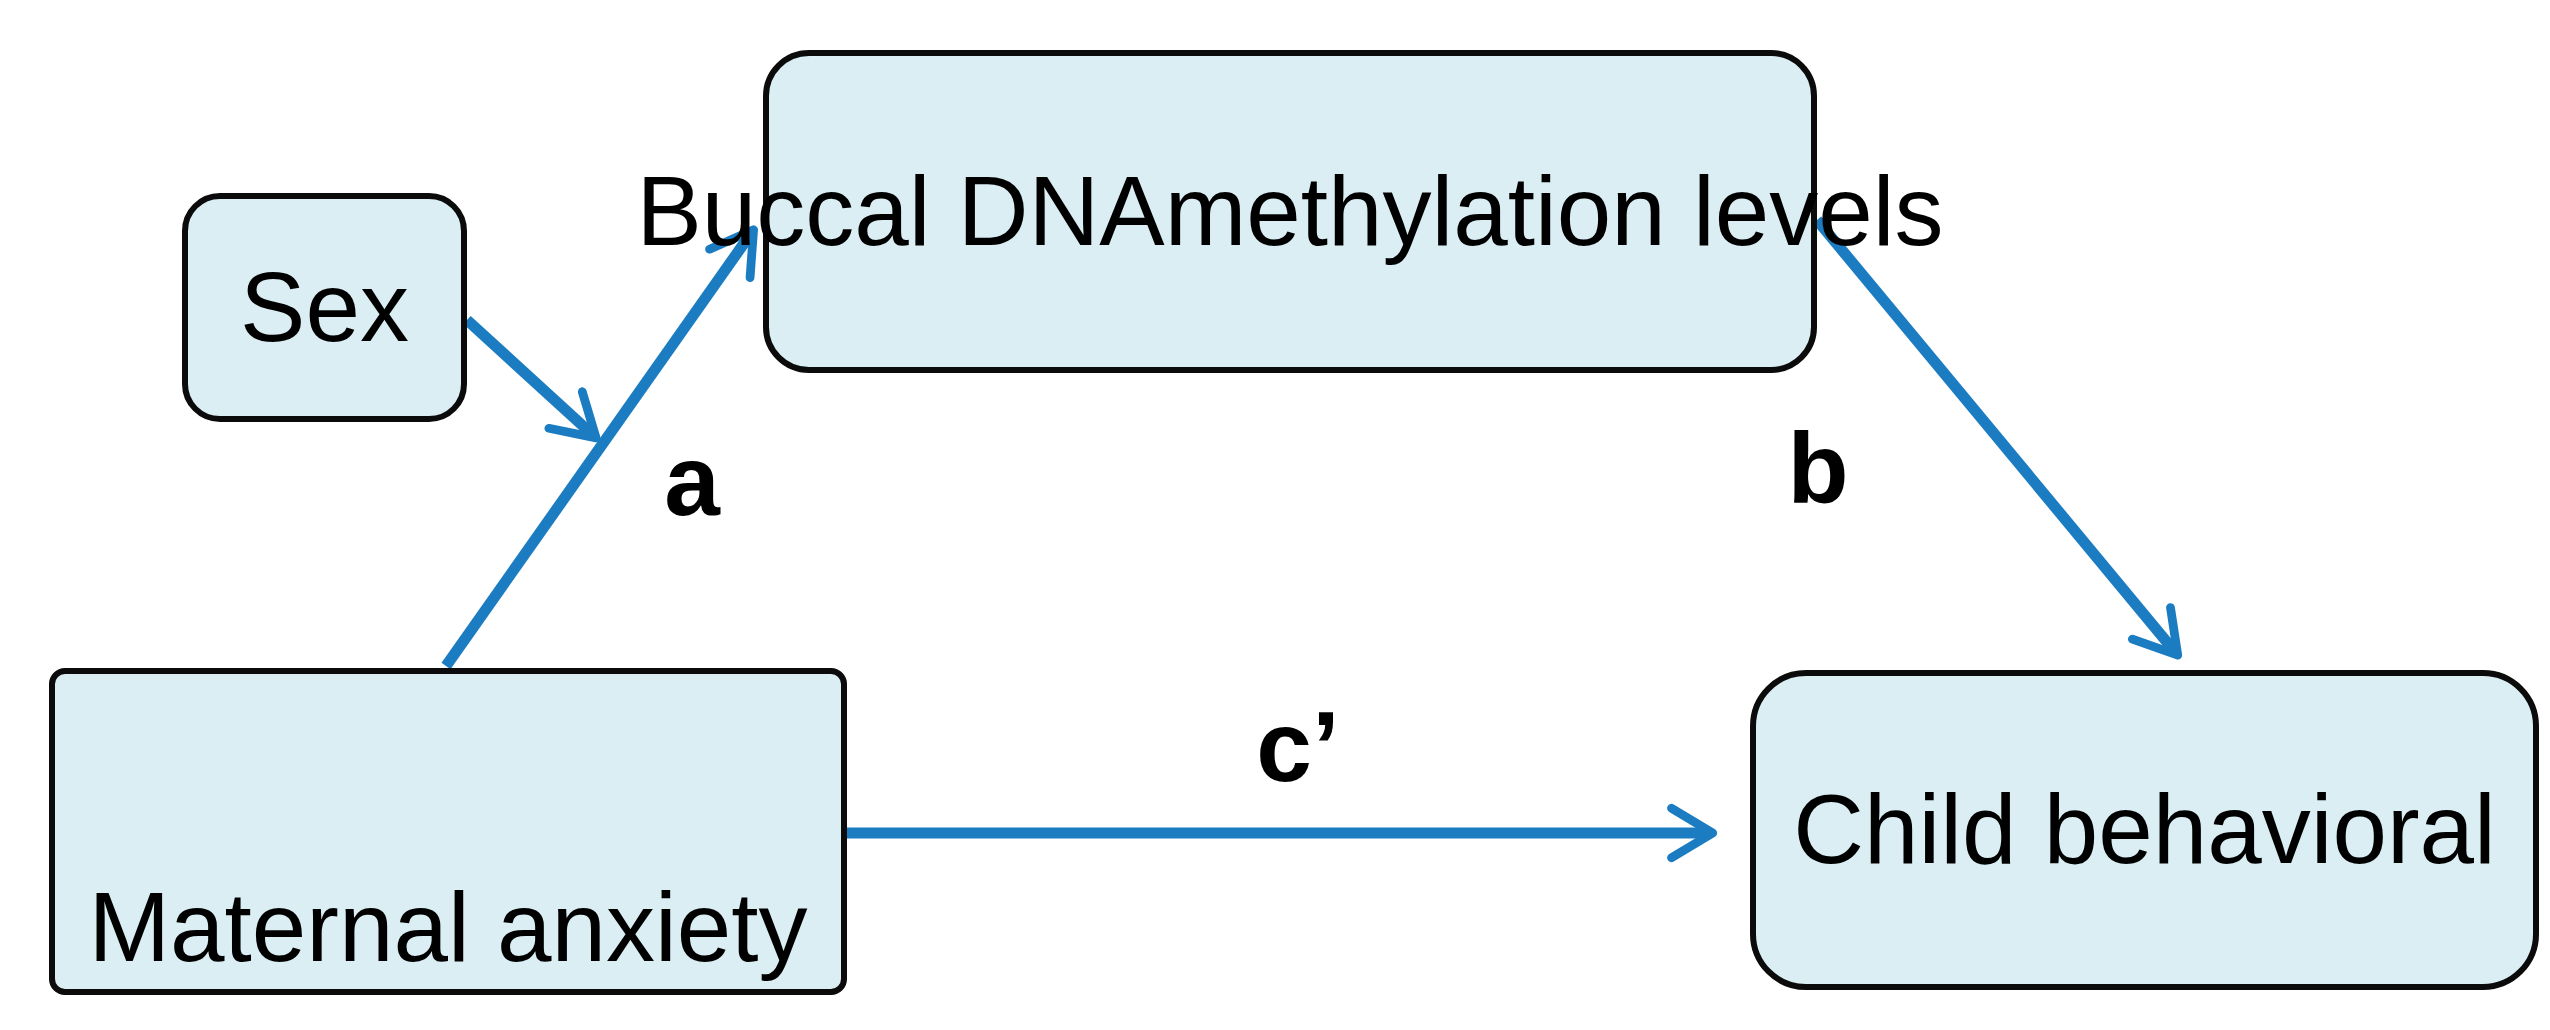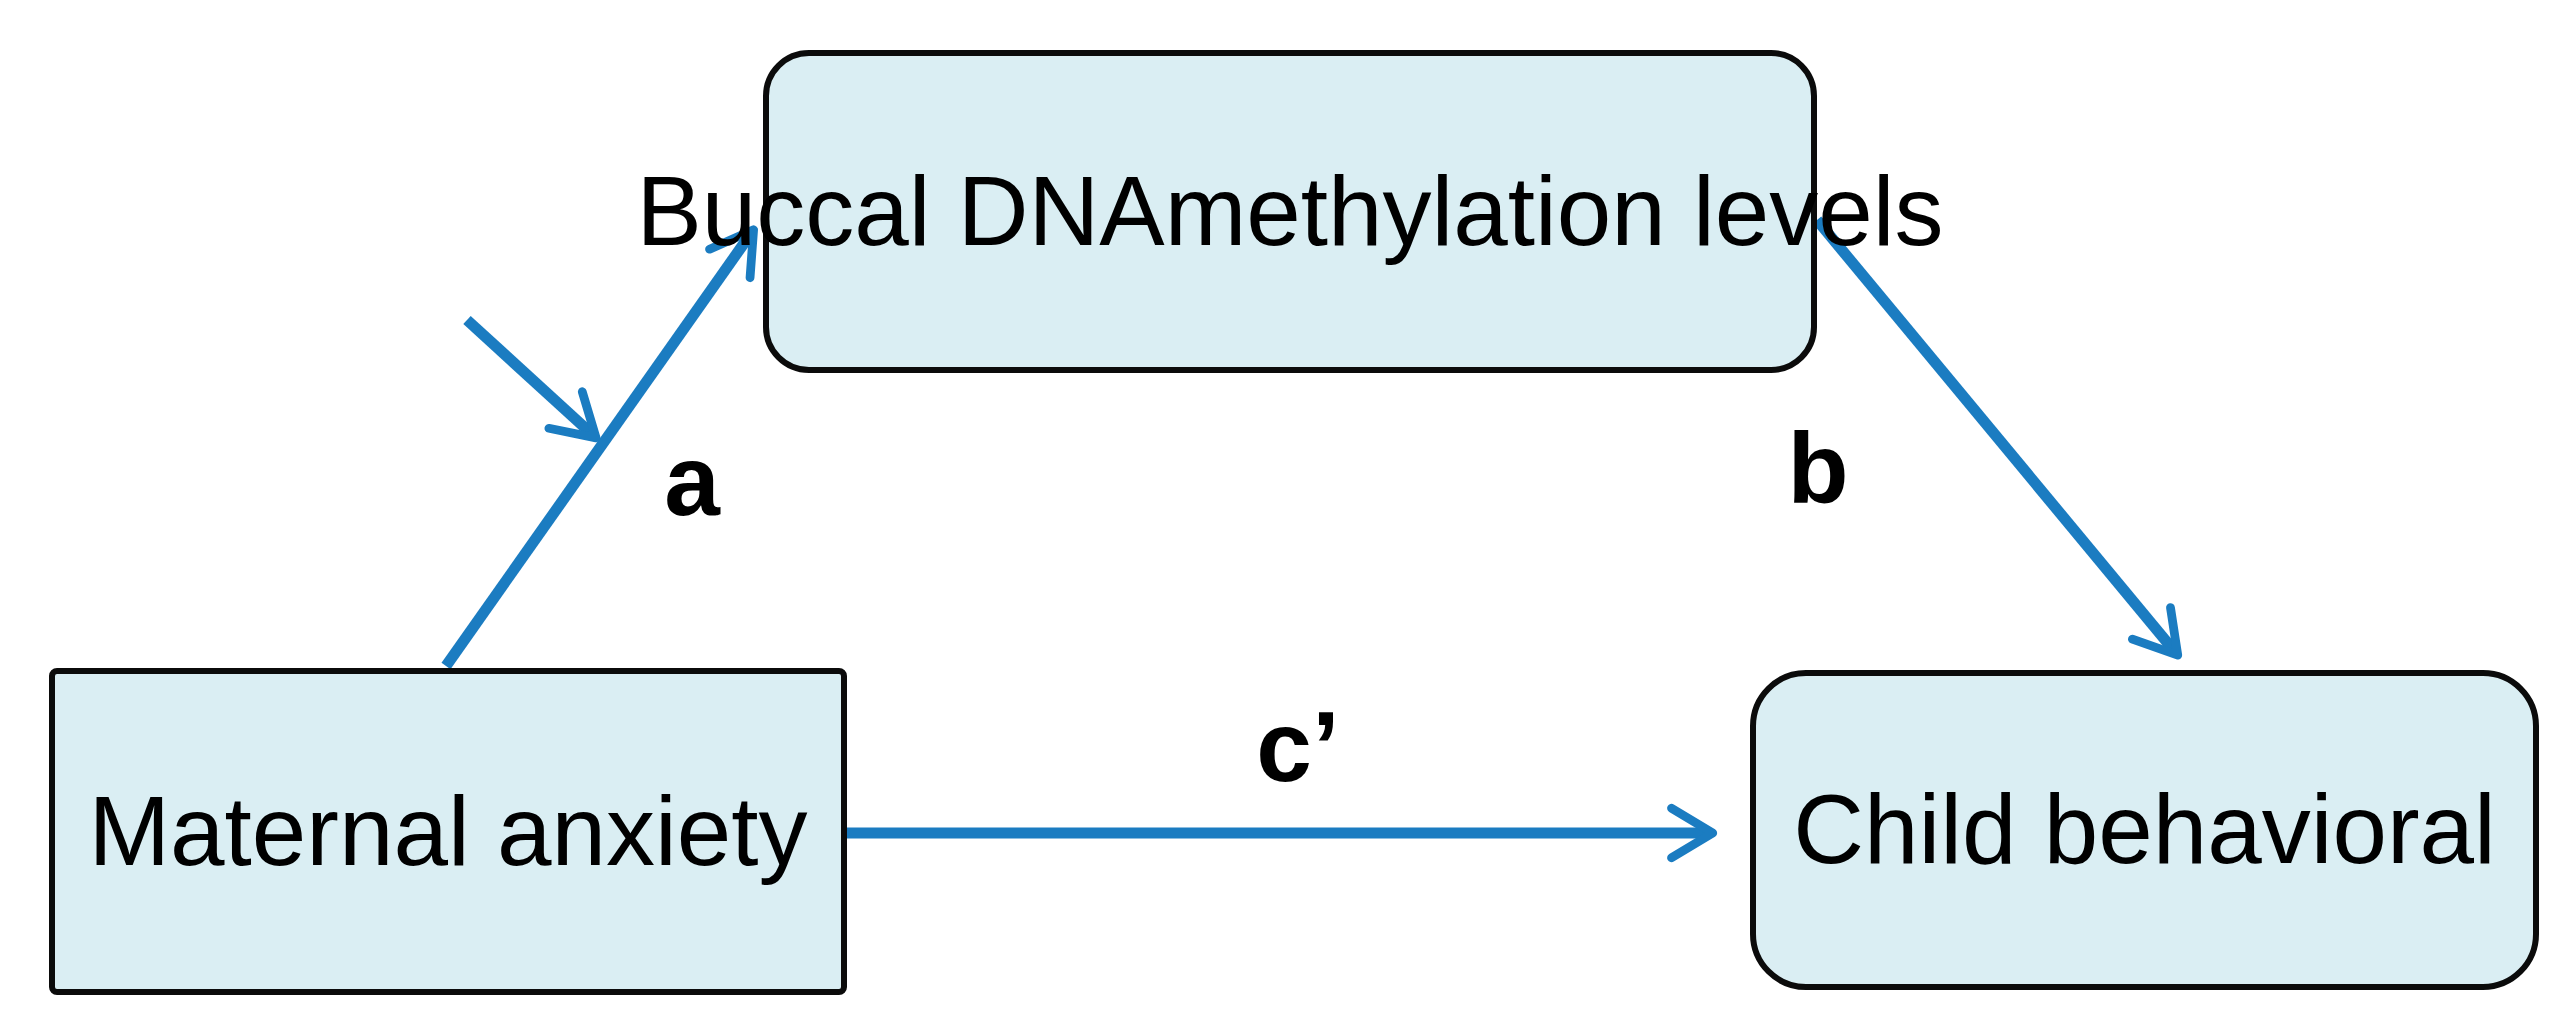--- a/index.html
+++ b/index.html
@@ -66,27 +66,30 @@
       <marker id="arrowhead" viewBox="0 0 24 24" refX="18" refY="12" markerWidth="6" markerHeight="6" orient="auto" markerUnits="strokeWidth">
         <path class="edge-head" d="M4,3 L19,12 L4,21"></path>
       </marker>
     </defs>
     <line class="edge" x1="446" y1="666" x2="752" y2="232" marker-end="url(#arrowhead)"></line>
     <line class="edge" x1="467" y1="320" x2="594" y2="436" marker-end="url(#arrowhead)"></line>
     <line class="edge" x1="1817" y1="220" x2="2176" y2="653" marker-end="url(#arrowhead)"></line>
     <line class="edge" x1="847" y1="833" x2="1710" y2="833" marker-end="url(#arrowhead)"></line>
   </svg>
 
+  <div class="node" style="left:182px;top:193px;width:285px;height:229px;border-radius:38px;">
+    <span>Sex</span>
+  </div>
 
   <div class="node" style="left:763px;top:50px;width:1054px;height:323px;border-radius:46px;">
     <span>Buccal DNA</span>
     <span>methylation levels</span>
   </div>
 
-  <div class="node" style="left:49px;top:668px;width:798px;height:327px;border-radius:8px;">
+  <div class="node" style="left:49px;top:668px;width:798px;height:327px;border-radius:16px;align-items:flex-end;">
     <span>Maternal anxiety</span>
   </div>
 
   <div class="node" style="left:1724px;top:670px;width:789px;height:320px;border-radius:56px;margin-left:26px;">
     <span>Child behavioral</span>
   </div>
 
   <div class="edge-label" style="left:692px;top:480px;">a</div>
 
   <div class="edge-label" style="left:1818px;top:468px;">b</div>

